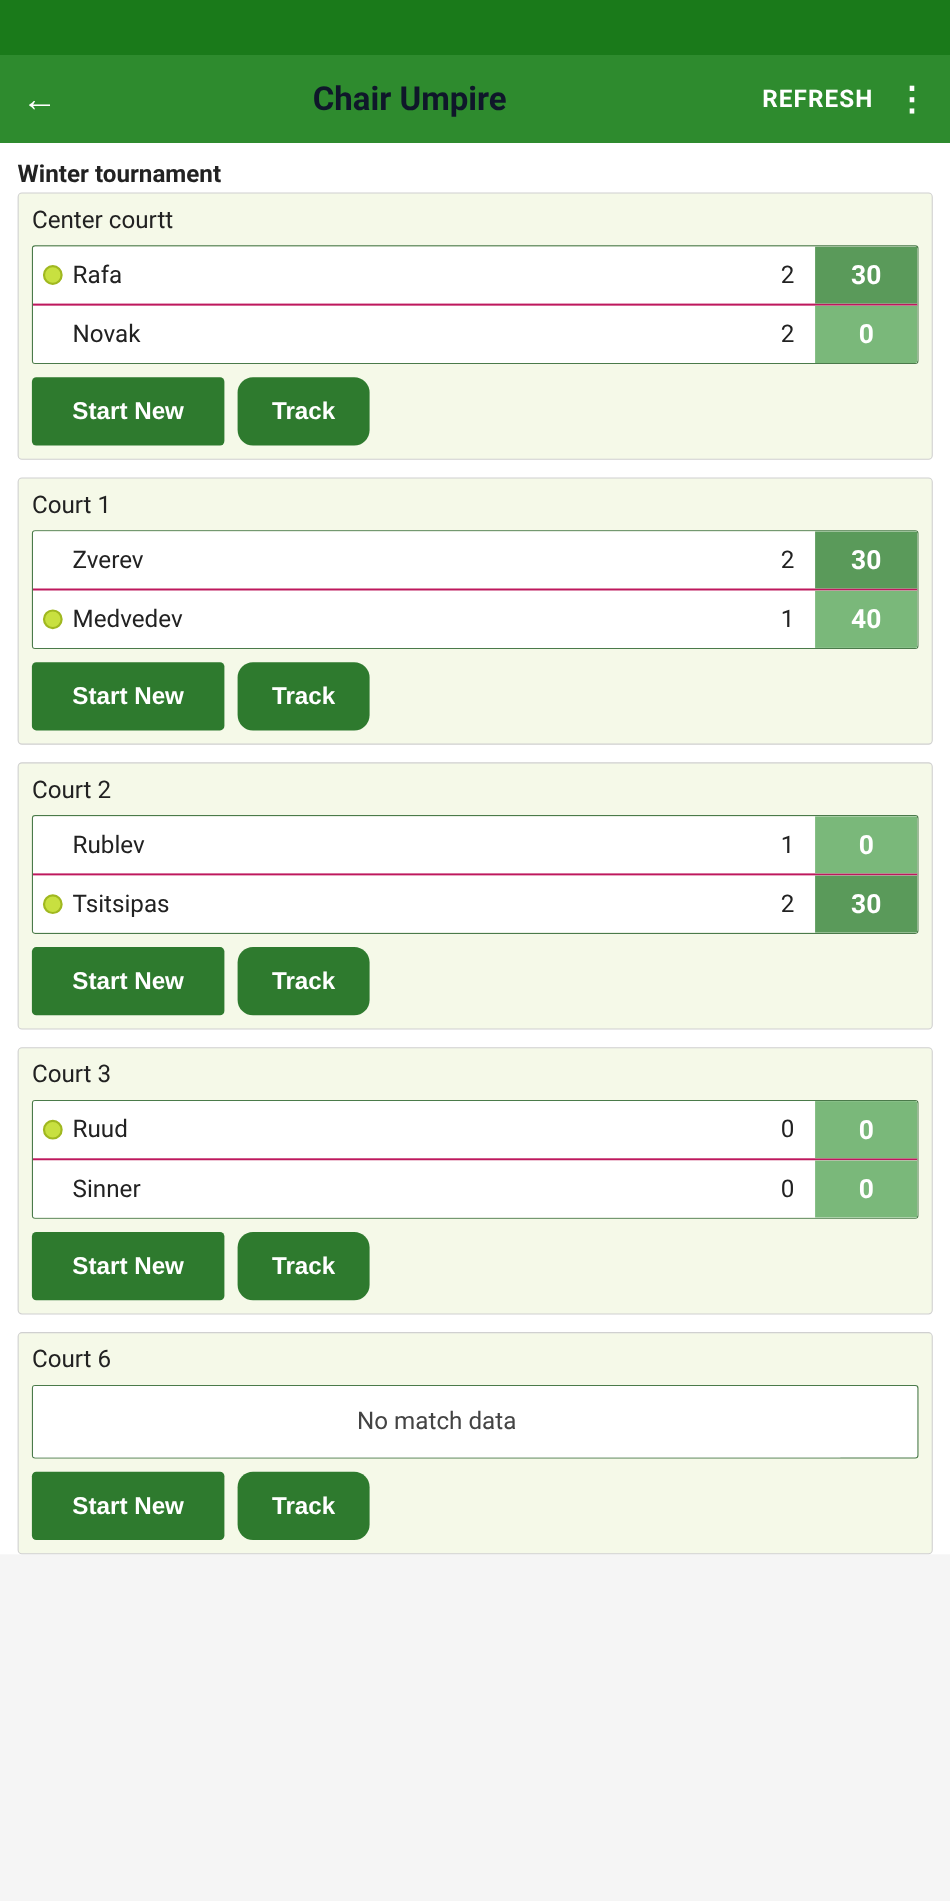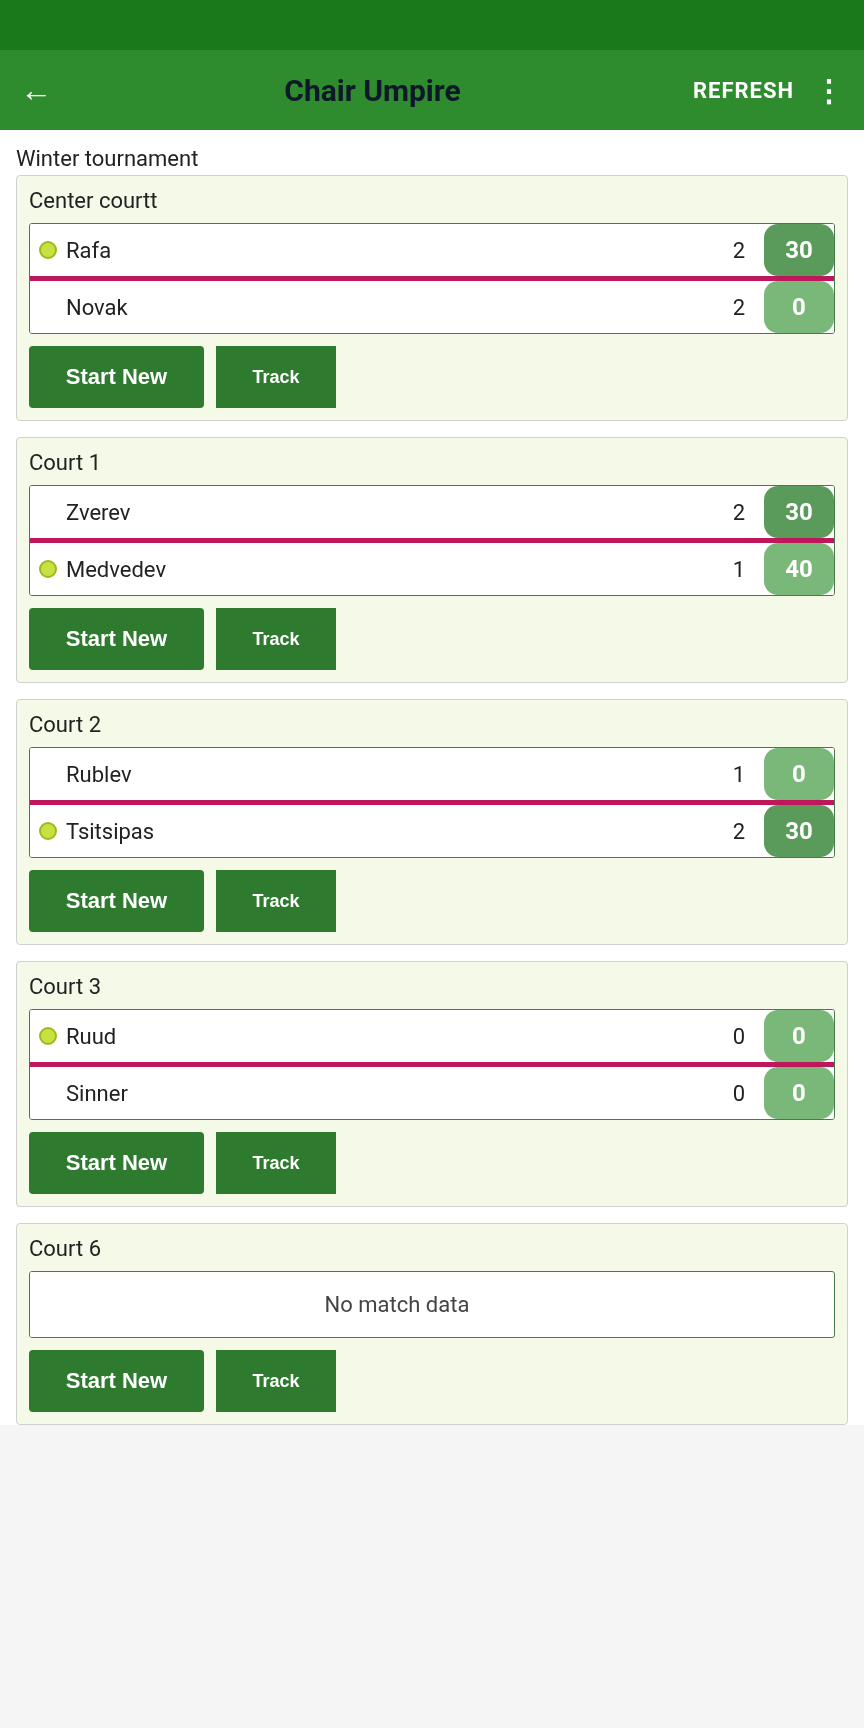--- a/index.html
+++ b/index.html
@@ -51,20 +51,21 @@
       font-weight: bold;
     }
     .page-content {
       background: white;
       padding: 16px 16px 0 16px;
     }
     .tournament-name {
       font-size: 22px;
       color: #222;
       margin-bottom: 4px;
+      font-weight: bold;
     }
     .tournament-code {
       font-size: 20px;
       color: #222;
       margin-bottom: 16px;
     }
     .court-card {
       background: #f5f9e8;
       border: 1px solid #d0d0d0;
       border-radius: 4px;
@@ -80,21 +81,21 @@
       border: 1.5px solid #4a7a4a;
       border-radius: 3px;
       overflow: hidden;
       margin-bottom: 12px;
       width: 100%;
     }
     .match-row {
       display: flex;
       align-items: center;
       background: white;
-      border-bottom: 5px solid #be185d;
+      border-bottom: 2px solid #be185d;
     }
     .match-row:last-child {
       border-bottom: none;
     }
     .player-ball {
       width: 28px;
       display: flex;
       align-items: center;
       justify-content: center;
       padding-left: 8px;
@@ -117,32 +118,31 @@
       padding: 12px 8px;
     }
     .player-sets {
       width: 50px;
       text-align: center;
       font-size: 22px;
       color: #222;
       padding: 12px 4px;
     }
     .player-points {
-      width: 70px;
+      width: 93px;
       background: #5a9a5a;
       text-align: center;
       font-size: 24px;
       color: white;
       font-weight: bold;
       padding: 12px 4px;
       align-self: stretch;
       display: flex;
       align-items: center;
       justify-content: center;
-      border-radius: 14px;
     }
     .player-points.dim {
       background: #7ab87a;
     }
     .buttons-row {
       display: flex;
       gap: 12px;
     }
     .btn-start-new {
       background: #2e7a2e;
@@ -152,22 +152,22 @@
       font-size: 22px;
       font-weight: bold;
       padding: 18px 28px;
       cursor: pointer;
       min-width: 175px;
     }
     .btn-track {
       background: #2e7a2e;
       color: white;
       border: none;
-      border-radius: 0;
-      font-size: 18px;
+      border-radius: 14px;
+      font-size: 22px;
       font-weight: bold;
       padding: 18px 24px;
       cursor: pointer;
       min-width: 120px;
     }
     .no-match-table-wrapper {
       display: flex;
       width: 100%;
       border: 1.5px solid #4a7a4a;
       border-radius: 3px;

